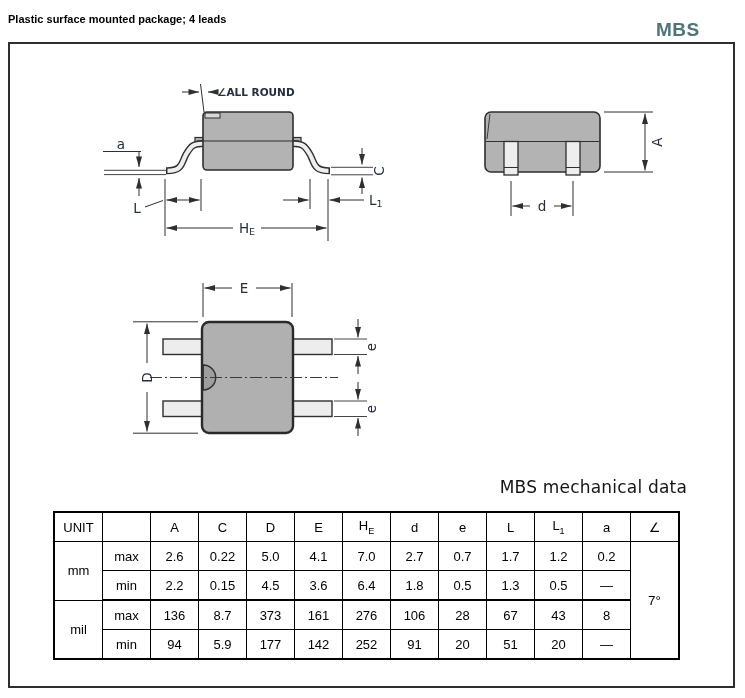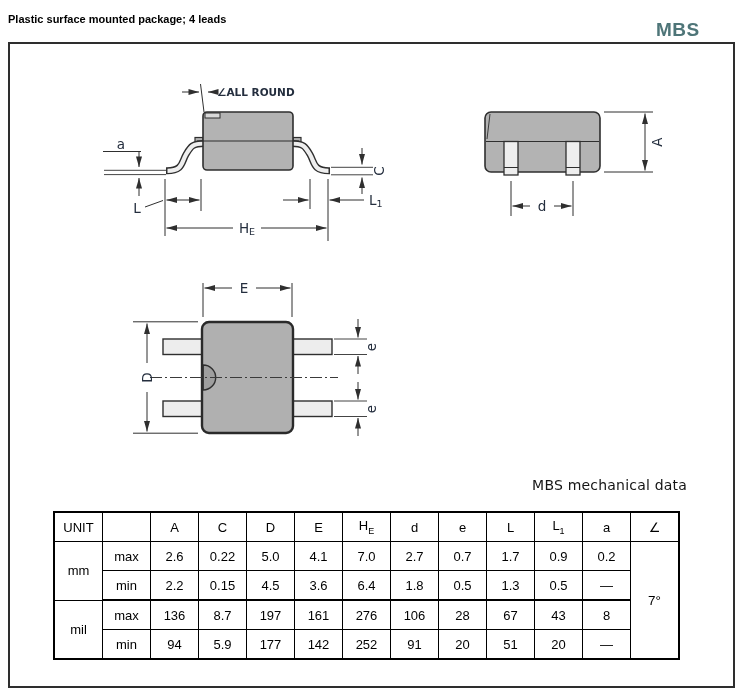--- a/index.html
+++ b/index.html
@@ -3,21 +3,21 @@
 <meta charset="utf-8">
 <style>
   html,body{margin:0;padding:0;}
   body{width:745px;height:698px;background:#ffffff;position:relative;overflow:hidden;
        font-family:"Liberation Sans",sans-serif;-webkit-font-smoothing:antialiased;}
   .page-title{position:absolute;left:8px;top:13px;font-size:11px;font-weight:bold;color:#000;}
   .brand{position:absolute;left:656px;top:7px;font-size:19px;font-weight:bold;color:#4e7578;
          font-family:Liberation Sans, sans-serif;letter-spacing:0.5px;margin-top:12px;}
   .frame{position:absolute;left:8px;top:42px;width:727px;height:646px;border:2px solid #2e2e2e;box-sizing:border-box;}
   .drawing-svg{position:absolute;left:0;top:0;width:745px;height:500px;}
-  .section-title{position:absolute;right:58px;top:477px;font-size:14px;font-weight:500;color:#151515;
+  .section-title{position:absolute;right:58px;top:477px;font-size:17px;font-weight:500;color:#151515;
                  font-family:"DejaVu Sans",sans-serif;letter-spacing:0.2px;}
   table.mech{position:absolute;left:53px;top:511px;border-collapse:collapse;table-layout:fixed;
              border:2px solid #000;font-size:13px;color:#000;}
   table.mech th,table.mech td{border:1px solid #000;width:47px;height:28px;text-align:center;
              vertical-align:middle;padding:0;font-weight:normal;}
   table.mech th{font-size:13px;}
   table.mech sub{font-size:9px;}
   tr.divider td{border-bottom:2.5px solid #000;}
   td.angle-cell{font-size:13.5px;}
   .dim{font-size:13.5px;fill:#242e3e;font-family:"DejaVu Sans",sans-serif;}
@@ -200,21 +200,21 @@
     <td rowspan="2">mm</td>
     <td>max</td>
     <td>2.6</td>
     <td>0.22</td>
     <td>5.0</td>
     <td>4.1</td>
     <td>7.0</td>
     <td>2.7</td>
     <td>0.7</td>
     <td>1.7</td>
-    <td>0.9</td>
+    <td>1.2</td>
     <td>0.2</td>
     <td rowspan="4" class="angle-cell">7°</td>
   </tr>
   <tr class="divider">
     <td>min</td>
     <td>2.2</td>
     <td>0.15</td>
     <td>4.5</td>
     <td>3.6</td>
     <td>6.4</td>
@@ -222,21 +222,21 @@
     <td>0.5</td>
     <td>1.3</td>
     <td>0.5</td>
     <td>—</td>
   </tr>
   <tr>
     <td rowspan="2">mil</td>
     <td>max</td>
     <td>136</td>
     <td>8.7</td>
-    <td>197</td>
+    <td>373</td>
     <td>161</td>
     <td>276</td>
     <td>106</td>
     <td>28</td>
     <td>67</td>
     <td>43</td>
     <td>8</td>
   </tr>
   <tr>
     <td>min</td>

